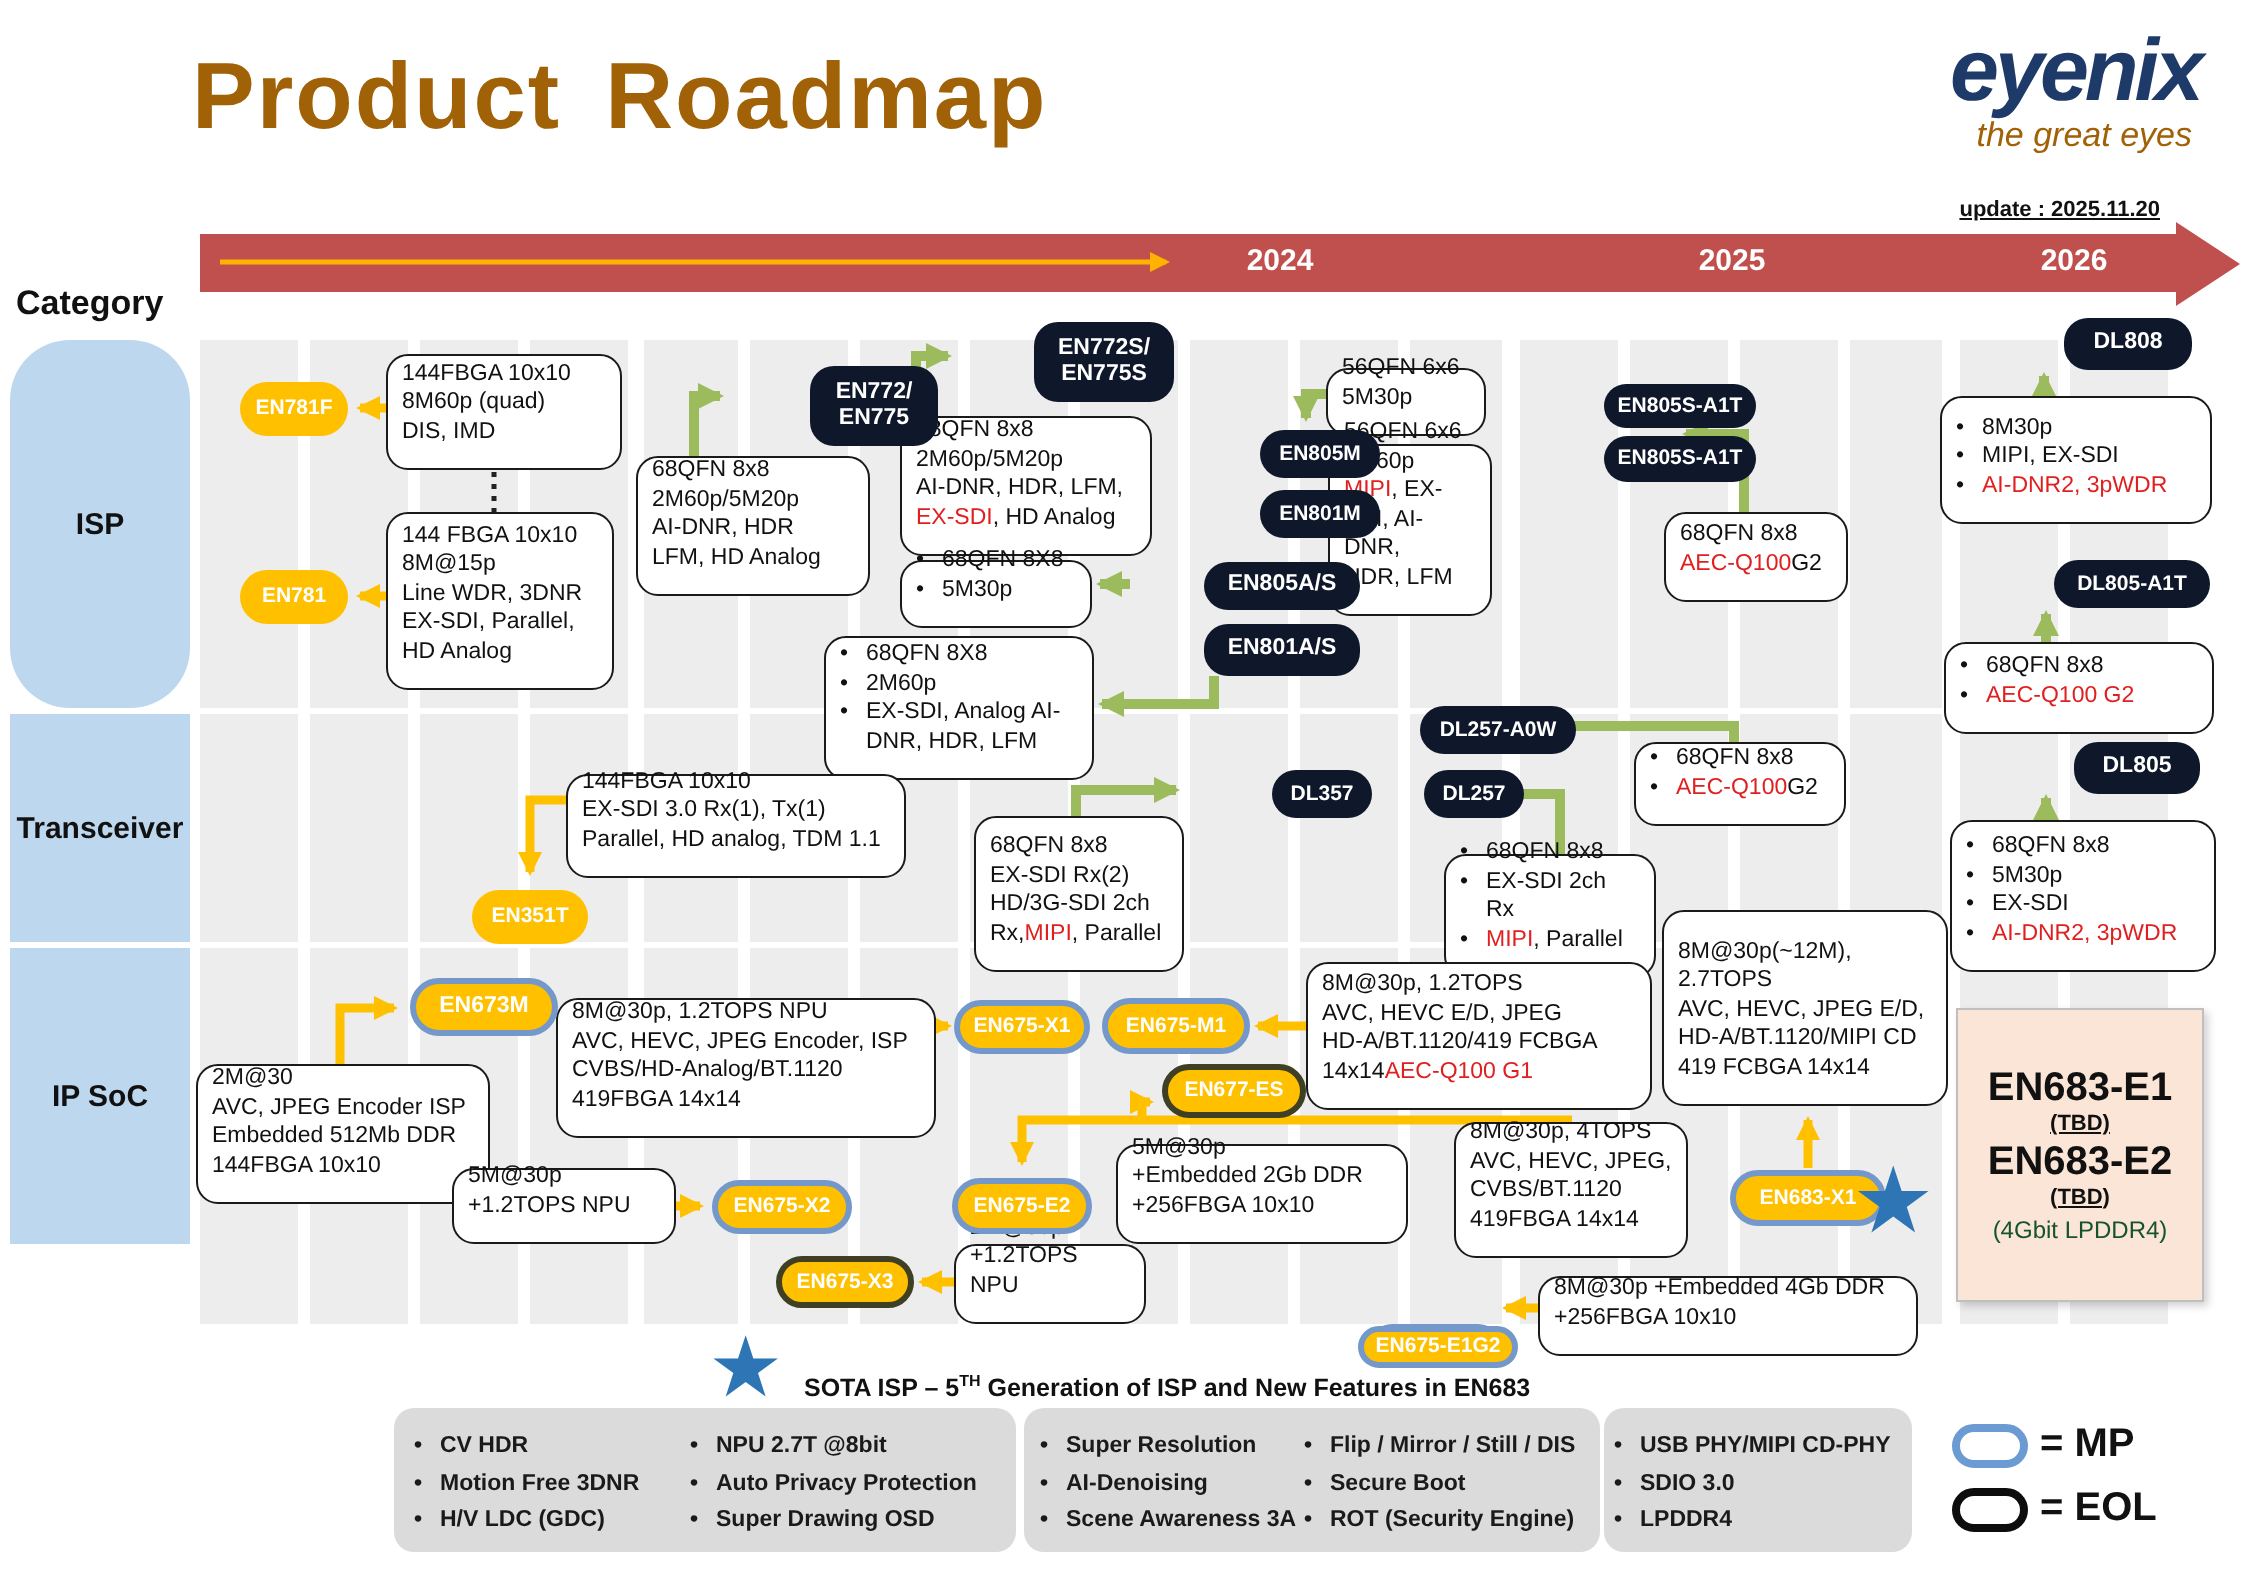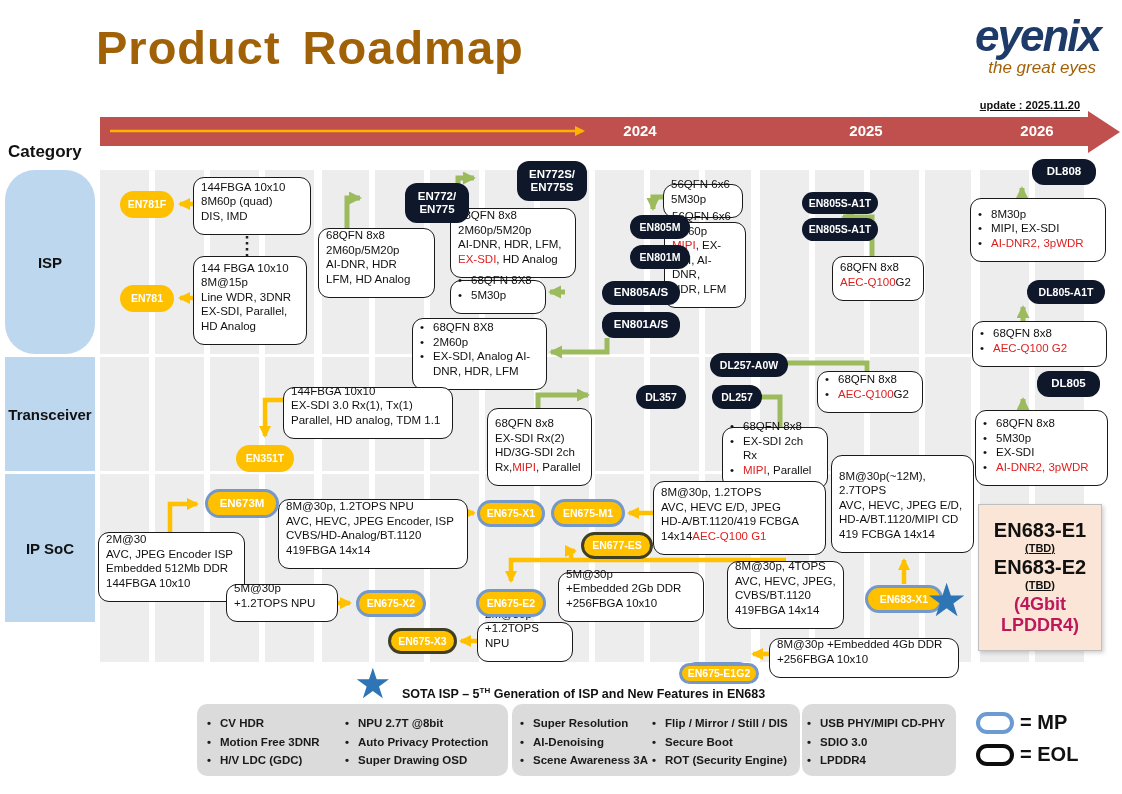--- a/index.html
+++ b/index.html
@@ -29,21 +29,21 @@
   .pill.lg{font-size:11.5px;}
   
   .box{position:absolute;background:#fff;border:1.6px solid #1a1a1a;border-radius:11px;padding:11px 7px;display:flex;flex-direction:column;justify-content:flex-end;z-index:3;box-sizing:border-box;font-size:11.5px;line-height:1.26;color:#111;}
   .bl{display:flex;}
   .bu{width:13px;flex:none;}
   .red{color:#e02020;}
   
   .panel{left:978px;top:504px;width:122px;height:145px;background:#fbe5d6;border:1px solid #bfbfbf;box-shadow:2px 2px 4px rgba(0,0,0,.18);display:flex;flex-direction:column;align-items:center;justify-content:center;z-index:3;text-align:center;}
   .p-big{font-size:20px;font-weight:700;color:#111;line-height:1.1;}
   .p-small{font-size:11px;font-weight:700;color:#111;line-height:1.3;text-decoration:underline;}
-  .p-note{font-size:18px;font-weight:700;color:#be185d;margin-top:2px;}
+  .p-note{font-size:12px;font-weight:400;color:#14532d;margin-top:2px;}
   
   .star{position:absolute;color:#2e75b6;z-index:5;line-height:1;}
   
   .sota{left:402px;top:686px;font-size:12.5px;font-weight:700;color:#111;z-index:2;}
   .sota sup{font-size:8px;}
   
   .graybox{top:704px;height:72px;background:#dbdbdb;border-radius:10px;z-index:1;}
   .feat{position:absolute;z-index:2;font-size:11.5px;font-weight:700;color:#1a1a1a;}
   .feat .bl{line-height:18.6px;}
   .keypill{position:absolute;width:38px;height:22px;border-radius:12px;background:#fff;box-sizing:border-box;z-index:2;}

